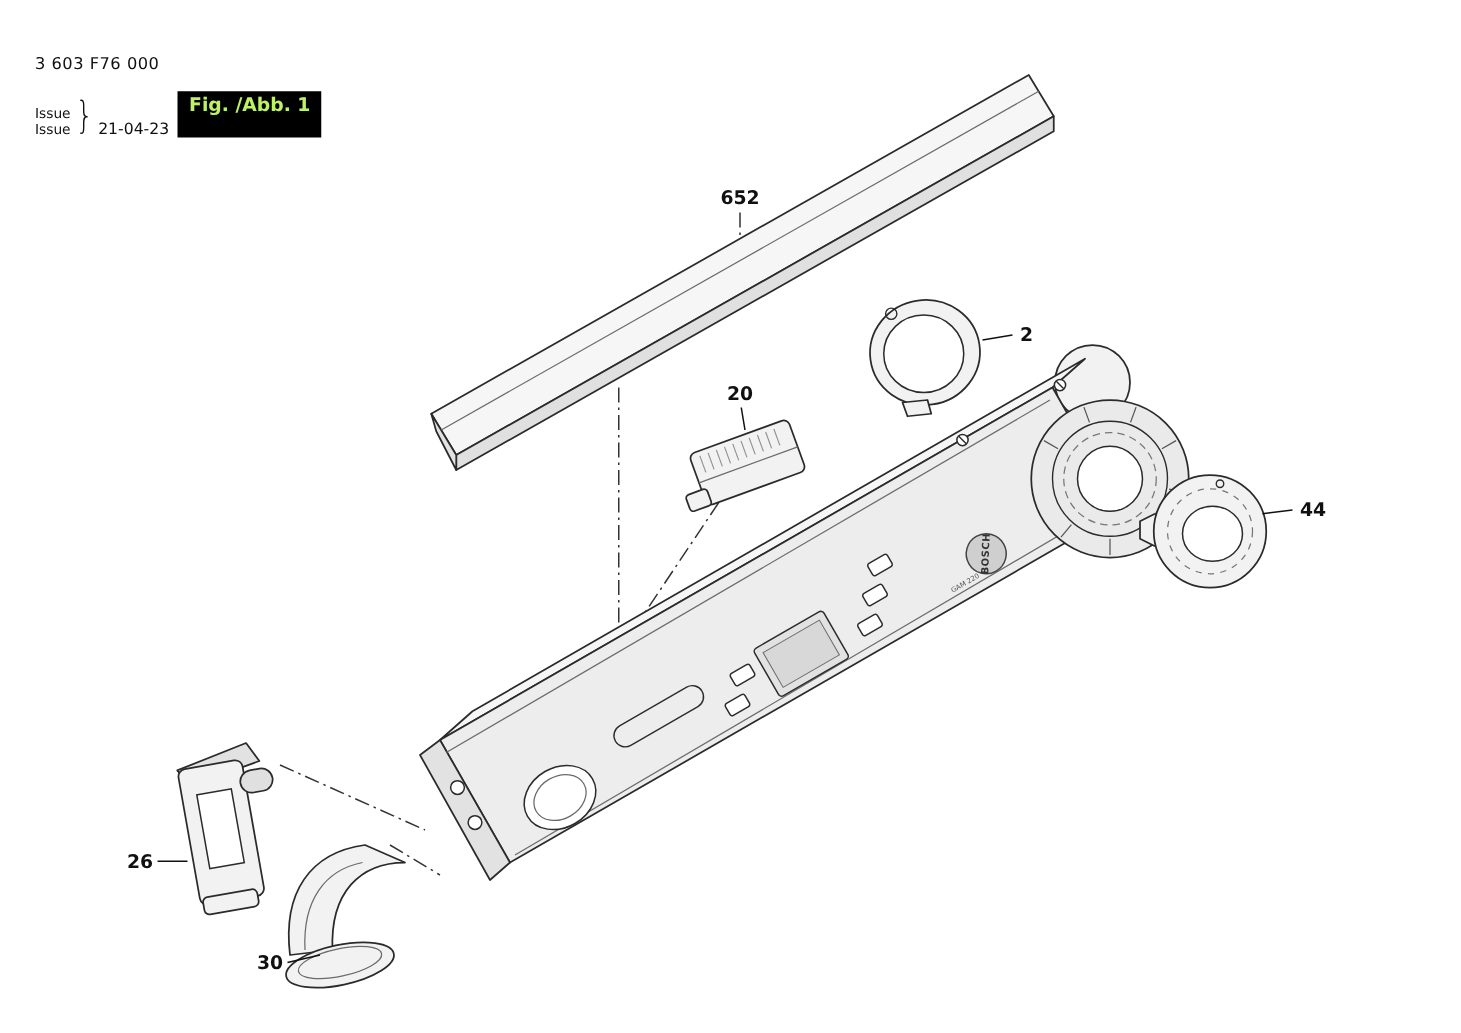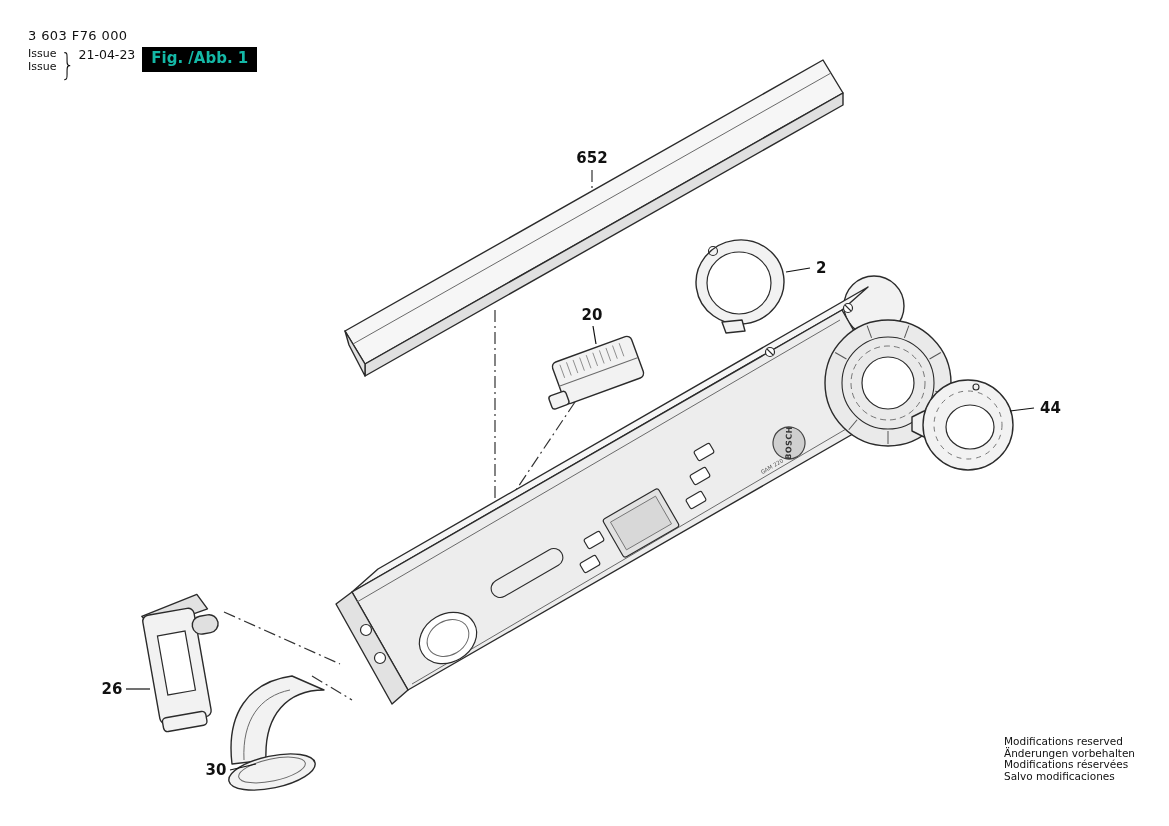--- a/index.html
+++ b/index.html
@@ -1,26 +1,26 @@
 <!DOCTYPE html>
 <html><head>
 <meta charset="utf-8">
 <style>
   html,body{margin:0;padding:0;background:#fff;}
   body{width:1169px;height:826px;position:relative;font-family:"DejaVu Sans","Liberation Sans",sans-serif;color:#111;}
   .page{position:absolute;inset:0;background:#fff;overflow:hidden;}
   .diagram-svg{position:absolute;left:0;top:0;}
   
-  .header{position:absolute;left:28px;top:28px;}
+  .header{position:absolute;left:28px;top:44px;}
   .part-number{font-size:13px;letter-spacing:.4px;}
-  .issue-row{display:flex;align-items:flex-start;margin-top:4px;}
+  .issue-row{display:flex;align-items:flex-end;margin-top:14px;}
   .issue-stand{font-size:11px;line-height:13px;}
   .brace{font-size:30px;font-weight:200;margin:0 1px 0 2px;transform:scaleX(.75);}
   .date{font-size:12.5px;margin-right:7px;white-space:nowrap;}
-  .fig-box{background:#000;color:#14b8a6;font-weight:bold;font-size:15px;padding:2px 9px 5px;white-space:nowrap;}
+  .fig-box{background:#000;color:#bef264;font-weight:bold;font-size:15px;padding:2px 9px 17px;white-space:nowrap;}
   
   .footer{position:absolute;left:1004px;top:736px;font-size:10.5px;line-height:11.6px;}
   
   .outline{fill:#f2f2f2;stroke:#2b2b2b;stroke-width:1.4;stroke-linejoin:round;}
   .face-top{fill:#f6f6f6;stroke:#2b2b2b;stroke-width:1.4;stroke-linejoin:round;}
   .face-front{fill:#ededed;stroke:#2b2b2b;stroke-width:1.4;stroke-linejoin:round;}
   .face-end{fill:#e2e2e2;stroke:#2b2b2b;stroke-width:1.4;stroke-linejoin:round;}
   .face-dark{fill:#e0e0e0;stroke:#2b2b2b;stroke-width:1.4;stroke-linejoin:round;}
   .white{fill:#fff;stroke:#2b2b2b;stroke-width:1.2;}
   .detail{fill:none;stroke:#6a6a6a;stroke-width:1;}
@@ -195,20 +195,14 @@
     <line class="leader" x1="1010" y1="411" x2="1034" y2="408"></line>
     <text class="callout" x="1040" y="413" text-anchor="start">44</text>
 
     <text class="callout" x="112" y="694" text-anchor="middle">26</text>
     <line class="leader" x1="126" y1="689" x2="150" y2="689"></line>
 
     <text class="callout" x="216" y="775" text-anchor="middle">30</text>
     <line class="leader" x1="230" y1="770" x2="256" y2="764"></line>
   </svg>
 
-  <div class="footer">
-    <div>Modifications reserved</div>
-    <div>Änderungen vorbehalten</div>
-    <div>Modifications réservées</div>
-    <div>Salvo modificaciones</div>
-  </div>
 
 </div>
 
 </body></html>

